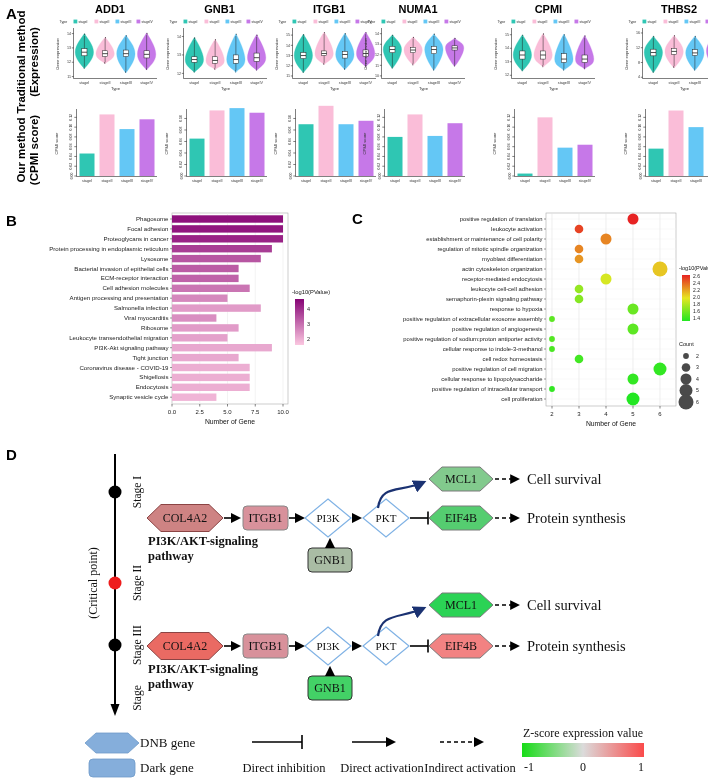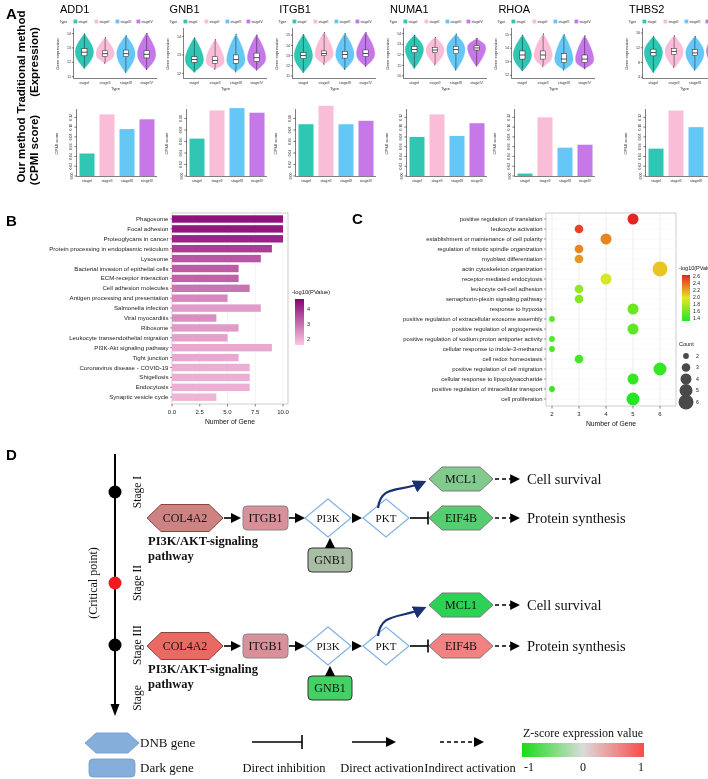--- a/index.html
+++ b/index.html
@@ -6,21 +6,21 @@
   #figure{position:relative;width:708px;height:779px;background:#fff;overflow:hidden;
           font-family:"Liberation Sans","DejaVu Sans",sans-serif;}
   .plabel{position:absolute;font-size:15px;font-weight:bold;color:#000;
           font-family:"Liberation Sans","DejaVu Sans",sans-serif;}
   .rowlab{position:absolute;width:130px;text-align:center;font-weight:bold;font-size:11.5px;
           line-height:1.12;color:#000;}
   #rowlab1{left:28px;top:62px;transform:translate(-50%,-50%) rotate(-90deg);}
   #rowlab2{left:28px;top:150px;transform:translate(-50%,-50%) rotate(-90deg);}
   #panel-a{position:absolute;left:0;top:0;width:708px;height:205px;}
   .gene-col{position:absolute;top:3px;width:110px;}
-  .gene-title{height:14px;font-size:11px;font-weight:normal;padding-left:10px;color:#000;}
+  .gene-title{height:14px;font-size:11px;font-weight:bold;text-align:center;padding-left:10px;color:#000;}
   #panel-b{position:absolute;left:0;top:206px;}
   #panel-c{position:absolute;left:346px;top:206px;}
   #panel-d{position:absolute;left:0;top:440px;}
   #panel-a svg text,#panel-b text,#panel-c text{font-family:"Liberation Sans","DejaVu Sans",sans-serif;}
   #panel-d text{font-family:"Liberation Serif","DejaVu Serif",serif;fill:#111;}
   #lblA{left:6px;top:5px;} #lblB{left:6px;top:212px;} #lblC{left:352px;top:210px;} #lblD{left:6px;top:446px;}
 </style>
 </head>
 <body>
 
@@ -284,21 +284,21 @@
           <text x="8" y="38.5" font-size="4.2" fill="#333" text-anchor="middle" transform="rotate(-90 8 38.5)">CPMI score</text>
           <rect x="29.5" y="19.23008849557523" width="15" height="51.76991150442477" fill="#2FC6B3"></rect>
           <text x="37" y="77" font-size="3.7" text-anchor="middle" fill="#333">stageI</text>
           <rect x="49.5" y="0.8230088495575245" width="15" height="70.17699115044248" fill="#FABDD8"></rect>
           <text x="57" y="77" font-size="3.7" text-anchor="middle" fill="#333">stageII</text>
           <rect x="69.5" y="19.23008849557523" width="15" height="51.76991150442477" fill="#64C7F5"></rect>
           <text x="77" y="77" font-size="3.7" text-anchor="middle" fill="#333">stageIII</text>
           <rect x="89.5" y="15.778761061946902" width="15" height="55.2212389380531" fill="#C678E8"></rect>
           <text x="97" y="77" font-size="3.7" text-anchor="middle" fill="#333">stageIV</text>
         </svg></div>
-      <div class="gene-col" style="left: 380px;"><div class="gene-title">NUMA1</div><svg width="110" height="84">
+      <div class="gene-col" style="left: 358px;"><div class="gene-title">NUMA1</div><svg width="110" height="84">
           <text x="9.5" y="6.4" font-size="3.6" fill="#333">Type</text>
           <rect x="23.5" y="2.6" width="3.8" height="3.8" fill="#2FC6B3"></rect>
           <text x="28.5" y="6.2" font-size="3.3" fill="#333">stageI</text>
           <rect x="44.5" y="2.6" width="3.8" height="3.8" fill="#FABDD8"></rect>
           <text x="49.5" y="6.2" font-size="3.3" fill="#333">stageII</text>
           <rect x="65.5" y="2.6" width="3.8" height="3.8" fill="#64C7F5"></rect>
           <text x="70.5" y="6.2" font-size="3.3" fill="#333">stageIII</text>
           <rect x="86.5" y="2.6" width="3.8" height="3.8" fill="#C678E8"></rect>
           <text x="91.5" y="6.2" font-size="3.3" fill="#333">stageIV</text>
           <line x1="23.5" y1="11" x2="23.5" y2="61.5" stroke="#000" stroke-width="0.5"></line>
@@ -371,21 +371,21 @@
           <text x="8" y="38.5" font-size="4.2" fill="#333" text-anchor="middle" transform="rotate(-90 8 38.5)">CPMI score</text>
           <rect x="29.5" y="31.902255639097746" width="15" height="39.097744360902254" fill="#2FC6B3"></rect>
           <text x="37" y="77" font-size="3.7" text-anchor="middle" fill="#333">stageI</text>
           <rect x="49.5" y="9.421052631578952" width="15" height="61.57894736842105" fill="#FABDD8"></rect>
           <text x="57" y="77" font-size="3.7" text-anchor="middle" fill="#333">stageII</text>
           <rect x="69.5" y="30.924812030075188" width="15" height="40.07518796992481" fill="#64C7F5"></rect>
           <text x="77" y="77" font-size="3.7" text-anchor="middle" fill="#333">stageIII</text>
           <rect x="89.5" y="18.218045112781958" width="15" height="52.78195488721804" fill="#C678E8"></rect>
           <text x="97" y="77" font-size="3.7" text-anchor="middle" fill="#333">stageIV</text>
         </svg></div>
-      <div class="gene-col" style="left: 488.4px;"><div class="gene-title">RHOA</div><svg width="110" height="84">
+      <div class="gene-col" style="left: 488.4px;"><div class="gene-title">CPMI</div><svg width="110" height="84">
           <text x="9.5" y="6.4" font-size="3.6" fill="#333">Type</text>
           <rect x="23.5" y="2.6" width="3.8" height="3.8" fill="#2FC6B3"></rect>
           <text x="28.5" y="6.2" font-size="3.3" fill="#333">stageI</text>
           <rect x="44.5" y="2.6" width="3.8" height="3.8" fill="#FABDD8"></rect>
           <text x="49.5" y="6.2" font-size="3.3" fill="#333">stageII</text>
           <rect x="65.5" y="2.6" width="3.8" height="3.8" fill="#64C7F5"></rect>
           <text x="70.5" y="6.2" font-size="3.3" fill="#333">stageIII</text>
           <rect x="86.5" y="2.6" width="3.8" height="3.8" fill="#C678E8"></rect>
           <text x="91.5" y="6.2" font-size="3.3" fill="#333">stageIV</text>
           <line x1="23.5" y1="11" x2="23.5" y2="61.5" stroke="#000" stroke-width="0.5"></line>

